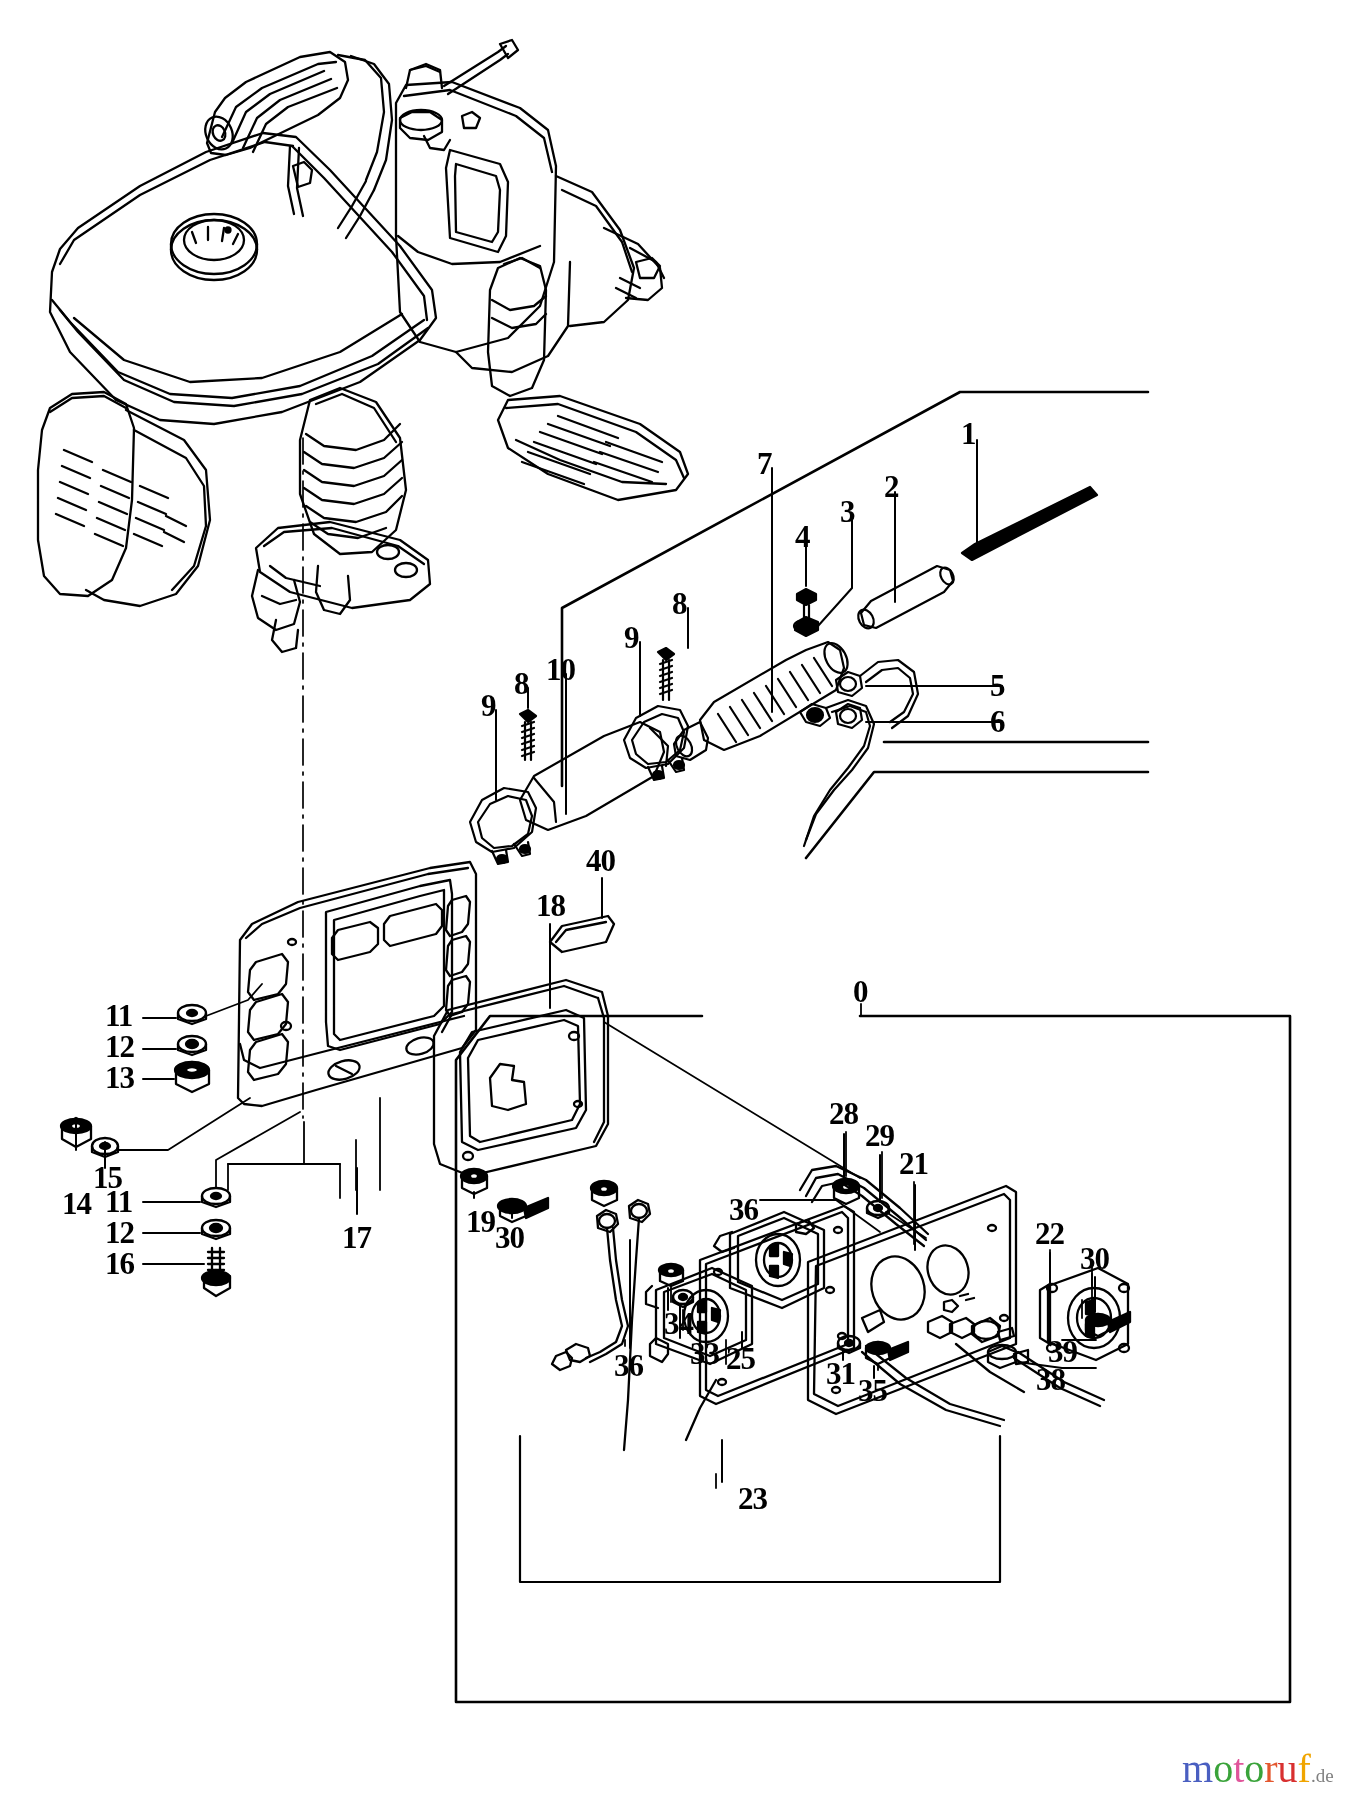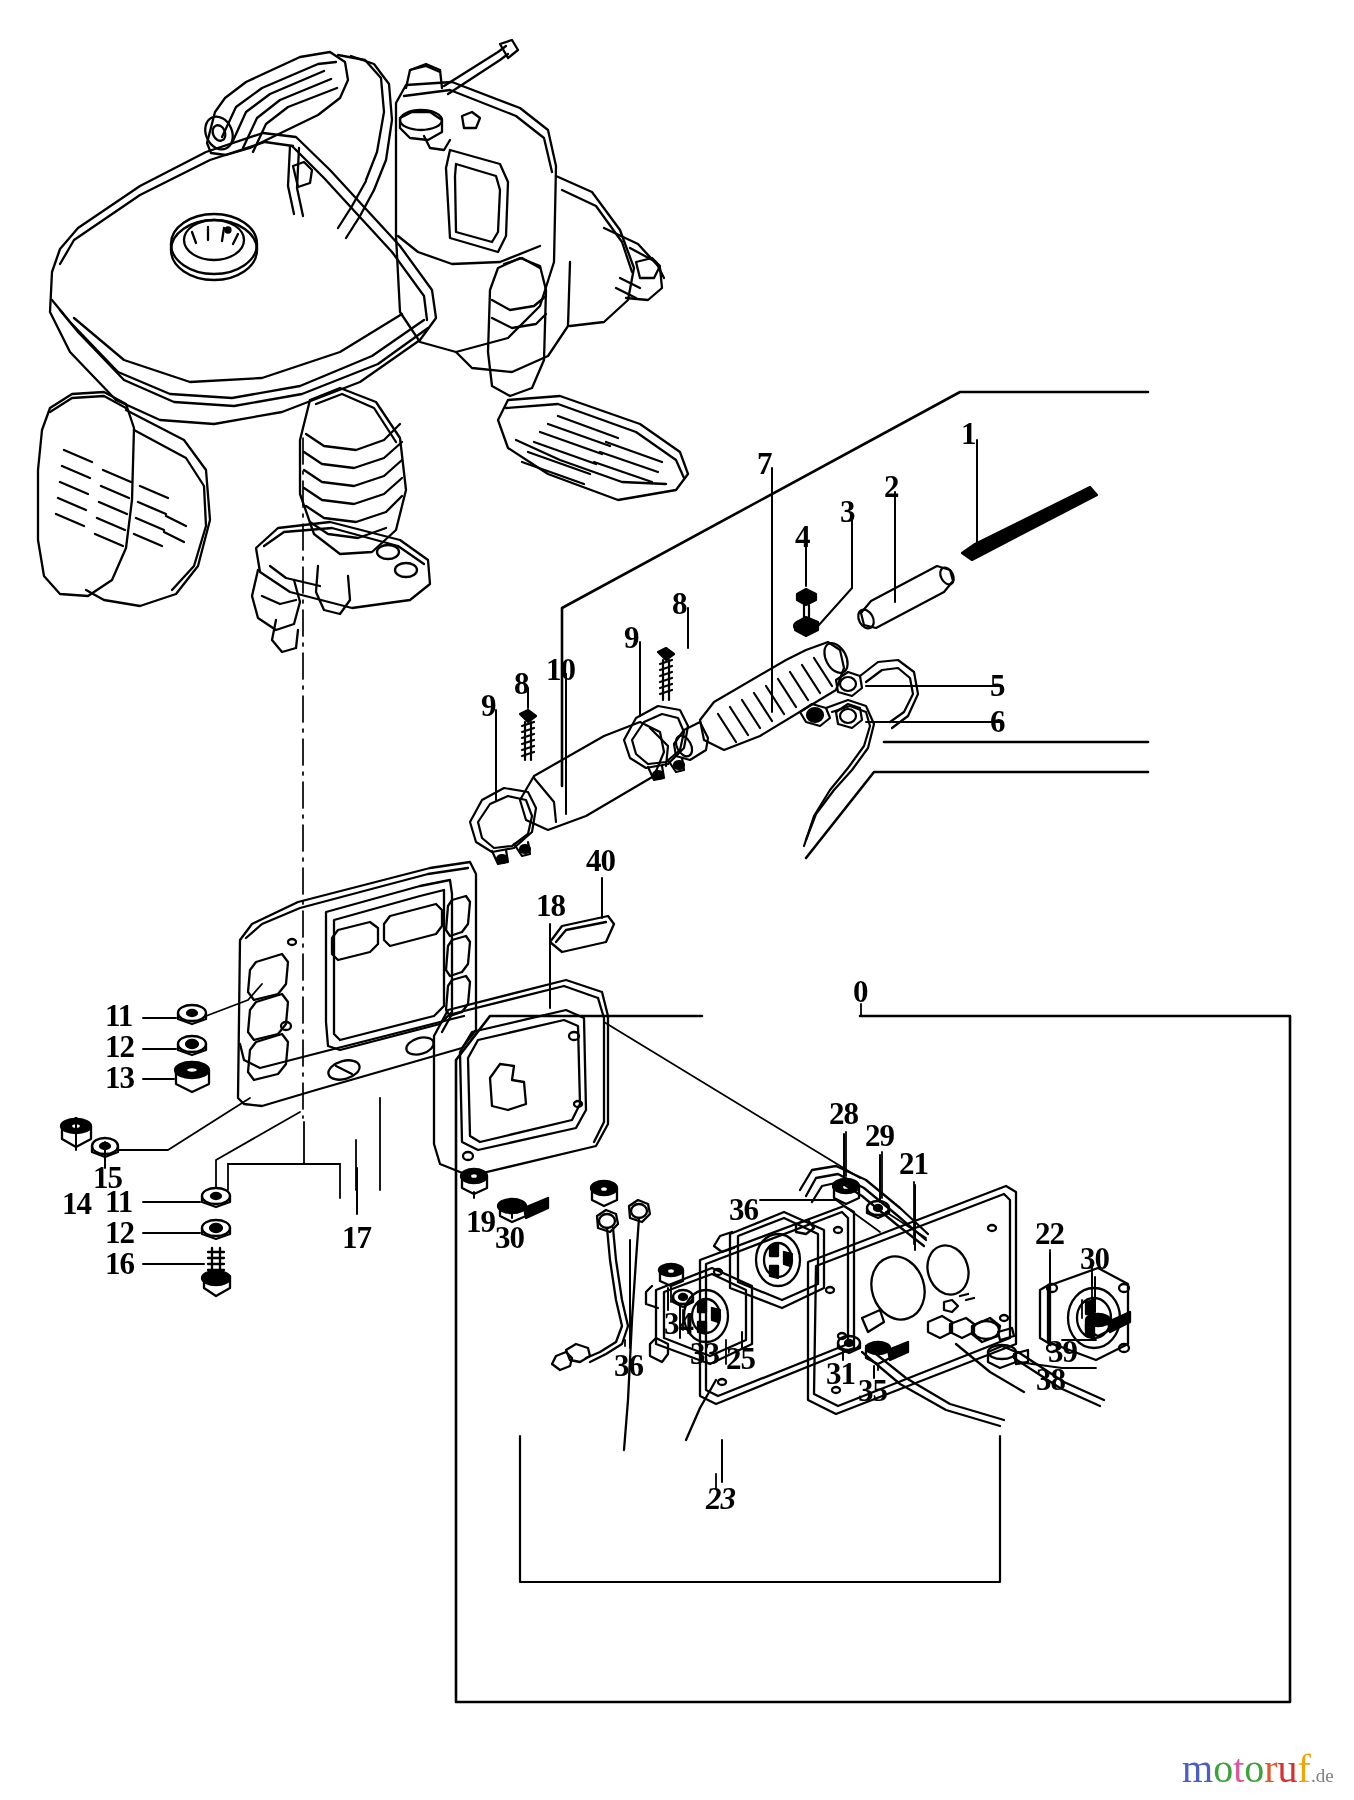--- a/index.html
+++ b/index.html
@@ -531,21 +531,21 @@
   <div class="callout" style="left:105px;top:1248px;text-align:right;">16</div>
   <div class="callout" style="left:342px;top:1222px;">17</div>
   <div class="callout" style="left:536px;top:890px;">18</div>
   <div class="callout" style="left:458px;top:1206px;padding-left:8px;">19</div>
   <div class="callout" style="left:495px;top:1222px;">30</div>
   <div class="callout" style="left:586px;top:845px;">40</div>
 
   <div class="callout" style="left:853px;top:976px;">0</div>
   <div class="callout" style="left:899px;top:1148px;">21</div>
   <div class="callout" style="left:1035px;top:1218px;">22</div>
-  <div class="callout" style="left:706px;top:1483px;font-style:italic;">23</div>
+  <div class="callout" style="left:738px;top:1483px;">23</div>
   <div class="callout" style="left:614px;top:1350px;">36</div>
   <div class="callout" style="left:726px;top:1343px;">25</div>
   <div class="callout" style="left:829px;top:1098px;">28</div>
   <div class="callout" style="left:865px;top:1120px;">29</div>
   <div class="callout" style="left:1080px;top:1243px;">30</div>
   <div class="callout" style="left:826px;top:1358px;">31</div>
   <div class="callout" style="left:690px;top:1338px;">33</div>
   <div class="callout" style="left:664px;top:1308px;">34</div>
   <div class="callout" style="left:858px;top:1375px;">35</div>
   <div class="callout" style="left:729px;top:1194px;">36</div>

